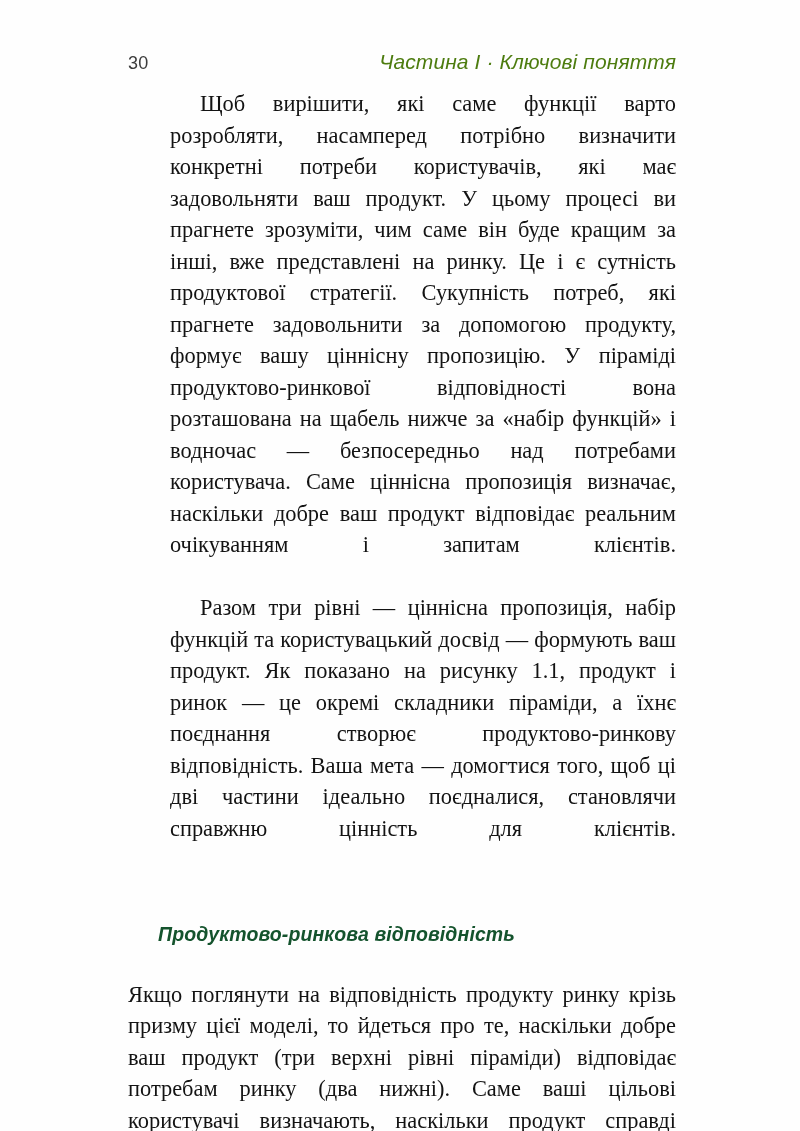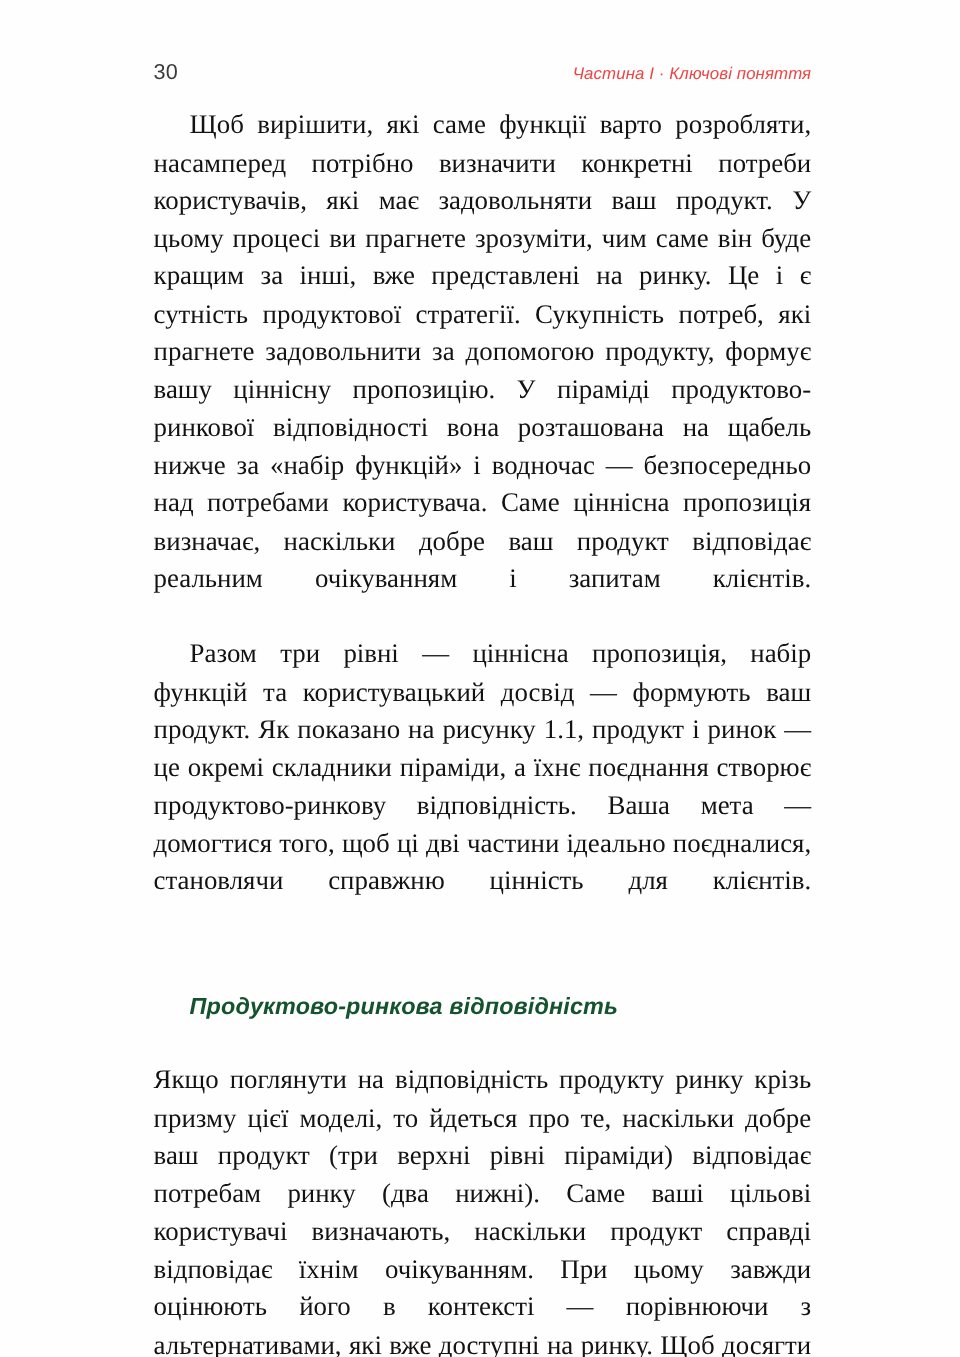--- a/index.html
+++ b/index.html
@@ -41,23 +41,23 @@
   .folio {
     font-family: "Liberation Sans Narrow", "Liberation Sans", "DejaVu Sans", sans-serif;
     font-size: 18px;
     font-weight: 400;
     color: #3c3c3c;
     letter-spacing: 0.2px;
   }
   .running-title {
     font-family: "Liberation Sans Narrow", "Liberation Sans", "DejaVu Sans", sans-serif;
     font-style: italic;
-    font-size: 14px;
+    font-size: 21px;
     font-weight: 400;
-    color: #ef4444;
+    color: #4d7c0f;
     letter-spacing: 0.1px;
     white-space: nowrap;
   }
 
   
   .textblock {
     position: absolute;
     left: 128px;
     top: 88px;
     width: 548px;
@@ -69,20 +69,21 @@
     line-height: 31.5px;
     text-align: justify;
     text-justify: inter-word;
     hyphens: manual;
     -webkit-hyphens: manual;
     color: #131313;
     text-indent: 0;
   }
   p.body.indent {
     text-indent: 30px;
+    margin-left: 42px;
   }
   
   p.body::after {
     content: "";
     display: inline-block;
     width: 100%;
   }
 
   
   h2.section-heading {

